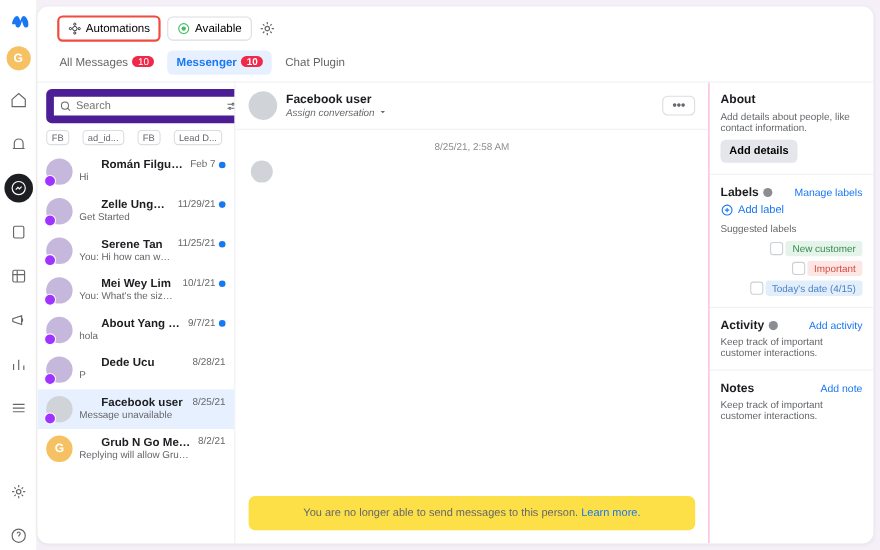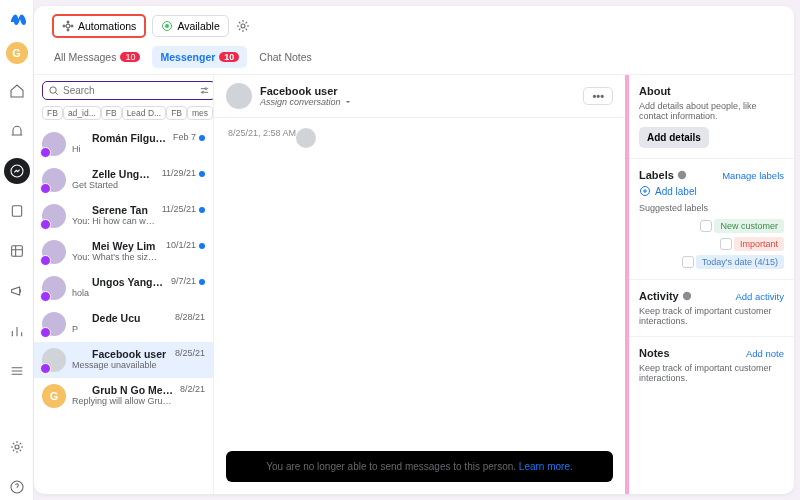--- a/index.html
+++ b/index.html
@@ -12,53 +12,53 @@
 .ic.active { stroke: #fff; }
 .ic-wrap { width: 26px; height: 26px; border-radius: 50%; display: flex; align-items: center; justify-content: center; }
 .ic-wrap.active { background: #1c1e21; }
 .main { flex: 1; background: #fff; border-radius: 10px; margin: 6px 6px 6px 0; box-shadow: 0 1px 4px rgba(0,0,0,.06); display: flex; flex-direction: column; overflow: hidden; }
 .header { display: flex; align-items: center; padding: 8px 12px; }
 .header h1 { font-size: 16px; font-weight: 700; flex: 1; }
 .hdr-btn { border: 1px solid #dadde1; background: #fff; padding: 4px 8px; border-radius: 5px; display: flex; align-items: center; gap: 4px; font-size: 10.5px; margin-left: 6px; cursor: pointer; }
 .hdr-btn.highlight { border: 2px solid #f04b3f; }
 .gear { margin-left: 6px; }
 .tabs { display: flex; gap: 4px; padding: 0 12px 6px; border-bottom: 1px solid #eef0f2; font-size: 10.5px; align-items: center; }
-.tab { padding: 5px 8px; border-radius: 5px; cursor: pointer; display: flex; align-items: center; gap: 4px; color: #65676b; }
+.tab { padding: 5px 8px; border-radius: 5px; cursor: pointer; display: flex; align-items: flex-start; gap: 4px; color: #65676b; }
 .tab.active { background: #e7f0ff; color: #1877f2; font-weight: 600; }
 .badge { background: #f02849; color: #fff; border-radius: 8px; padding: 0 5px; font-size: 9px; min-width: 14px; text-align: center; }
 .content { flex: 1; display: flex; overflow: hidden; }
 .list-col { width: 180px; border-right: 1px solid #eef0f2; display: flex; flex-direction: column; overflow: hidden; }
 .search-row { display: flex; align-items: center; padding: 6px 8px; gap: 6px; }
-.search { flex: 1; display: flex; align-items: center; border: 1px solid #4c1d95; border-radius: 5px; padding: 3px 5px; gap: 4px; }
+.search { flex: 1; display: flex; align-items: center; border: 7px solid #4c1d95; border-radius: 5px; padding: 3px 5px; gap: 4px; }
 .search input { border: 0; outline: 0; flex: 1; font-size: 10px; background: transparent; }
-.chips { display: flex; gap: 0; padding: 0 8px 6px; overflow: hidden; }
+.chips { display: flex; gap: 12px; padding: 0 8px 6px; overflow: hidden; }
 .chip { border: 1px solid #dadde1; border-radius: 4px; padding: 1px 4px; font-size: 8.5px; color: #65676b; white-space: nowrap; display: flex; align-items: center; gap: 2px; }
 .conv-list { flex: 1; overflow-y: auto; }
 .conv { display: flex; padding: 6px 8px; gap: 6px; cursor: pointer; align-items: flex-start; }
 .conv.sel { background: #e7f0ff; }
 .av { width: 24px; height: 24px; border-radius: 50%; background: #c6b8dd; flex-shrink: 0; position: relative; }
 .av::after { content: ""; position: absolute; width: 9px; height: 9px; background: #a033ff; border: 1.5px solid #fff; border-radius: 50%; bottom: -2px; left: -2px; }
 .av.gray { background: #d0d3d8; }
 .conv-mid { flex: 1; min-width: 0; }
 .conv-name { font-weight: 600; font-size: 10.5px; white-space: nowrap; overflow: hidden; text-overflow: ellipsis; padding-left: 20px; }
 .conv-prev { font-size: 9px; color: #65676b; white-space: nowrap; overflow: hidden; text-overflow: ellipsis; }
 .conv-meta { text-align: left; font-size: 9px; color: #65676b; flex-shrink: 0; }
 .dot { width: 6px; height: 6px; background: #1877f2; border-radius: 50%; display: inline-block; margin-left: 3px; vertical-align: middle; }
 .thread { flex: 1; display: flex; flex-direction: column; }
 .thread-hdr { display: flex; align-items: center; padding: 8px 12px; border-bottom: 1px solid #eef0f2; gap: 8px; }
 .thr-av { width: 26px; height: 26px; border-radius: 50%; background: #d0d3d8; }
 .thr-title { font-weight: 600; font-size: 11px; }
 .thr-sub { font-size: 9px; color: #65676b; display: flex; align-items: center; gap: 3px; font-style: italic; }
 .more-btn { border: 1px solid #dadde1; border-radius: 5px; padding: 2px 8px; cursor: pointer; font-weight: 700; color: #65676b; }
-.thread-body { flex: 1; padding: 10px 14px; display: flex; flex-direction: row; }
+.thread-body { flex: 1; padding: 10px 14px; display: flex; flex-direction: column; }
 .ts { text-align: center; font-size: 9px; color: #8a8d91; margin-bottom: 8px; }
 .msg-av { width: 20px; height: 20px; border-radius: 50%; background: #d0d3d8; }
-.composer-disabled { margin: 8px 12px 12px; background: #000000; border-radius: 6px; padding: 10px; text-align: center; font-size: 10px; color: #65676b; }
+.composer-disabled { margin: 8px 12px 12px; background: #fde047; border-radius: 6px; padding: 10px; text-align: center; font-size: 10px; color: #65676b; }
 .composer-disabled a { color: #1877f2; text-decoration: none; }
-.right-col { width: 169px; border-left: 4px solid #f9a8d4; padding: 10px; overflow-y: auto; }
+.right-col { width: 150px; border-left: 1px solid #f9a8d4; padding: 10px; overflow-y: auto; }
 .sec-title { font-weight: 700; font-size: 11px; margin-bottom: 4px; display: flex; align-items: center; gap: 3px; }
 .sec-link { color: #1877f2; font-size: 9.5px; cursor: pointer; margin-left: auto; font-weight: 500; }
 .sec-desc { font-size: 9px; color: #65676b; margin-bottom: 6px; }
 .gray-btn { background: #e4e6eb; border: 0; padding: 5px 8px; border-radius: 5px; font-size: 10px; font-weight: 600; cursor: pointer; }
 .divider { height: 1px; background: #eef0f2; margin: 10px -10px; }
 .add-label { color: #1877f2; font-size: 10px; display: flex; align-items: center; gap: 4px; cursor: pointer; margin-bottom: 6px; }
 .lbl-ck { width: 12px; height: 12px; border: 1px solid #ccd0d5; border-radius: 3px; margin-right: 2px; }
 .lbl-pill { padding: 2px 6px; border-radius: 3px; font-size: 9px; display: flex; align-items: center; }
 .lbl-item { display: flex; align-items: center; margin-bottom: 4px; justify-content: flex-end; }
 svg { display: block; }
@@ -158,21 +158,21 @@
   <div class="tabs" id="tabs">
       <div class="tab">
         <span>All Messages</span>
         <span class="badge">10</span>
       </div>
       <div class="tab active">
         <span>Messenger</span>
         <span class="badge">10</span>
       </div>
       <div class="tab">
-        <span>Chat Notes</span>
+        <span>Chat Plugin</span>
       </div>
     </div>
 
   <div class="content">
 
     <div class="list-col">
       <div class="search-row">
         <div class="search">
           <svg width="11" height="11" viewBox="0 0 24 24" fill="none" stroke="#65676b" stroke-width="2">
               <circle cx="11" cy="11" r="7"></circle>
@@ -224,21 +224,21 @@
             <div class="av"></div>
             <div class="conv-mid">
               <div class="conv-name">Mei Wey Lim</div>
               <div class="conv-prev">You: What's the size of your...</div>
             </div>
             <div class="conv-meta">10/1/21<span class="dot"></span></div>
           </div>
           <div class="conv">
             <div class="av"></div>
             <div class="conv-mid">
-              <div class="conv-name">Ungos Yang Zy</div>
+              <div class="conv-name">About Yang Zy</div>
               <div class="conv-prev">hola</div>
             </div>
             <div class="conv-meta">9/7/21<span class="dot"></span></div>
           </div>
           <div class="conv">
             <div class="av"></div>
             <div class="conv-mid">
               <div class="conv-name">Dede Ucu</div>
               <div class="conv-prev">P</div>
             </div>

